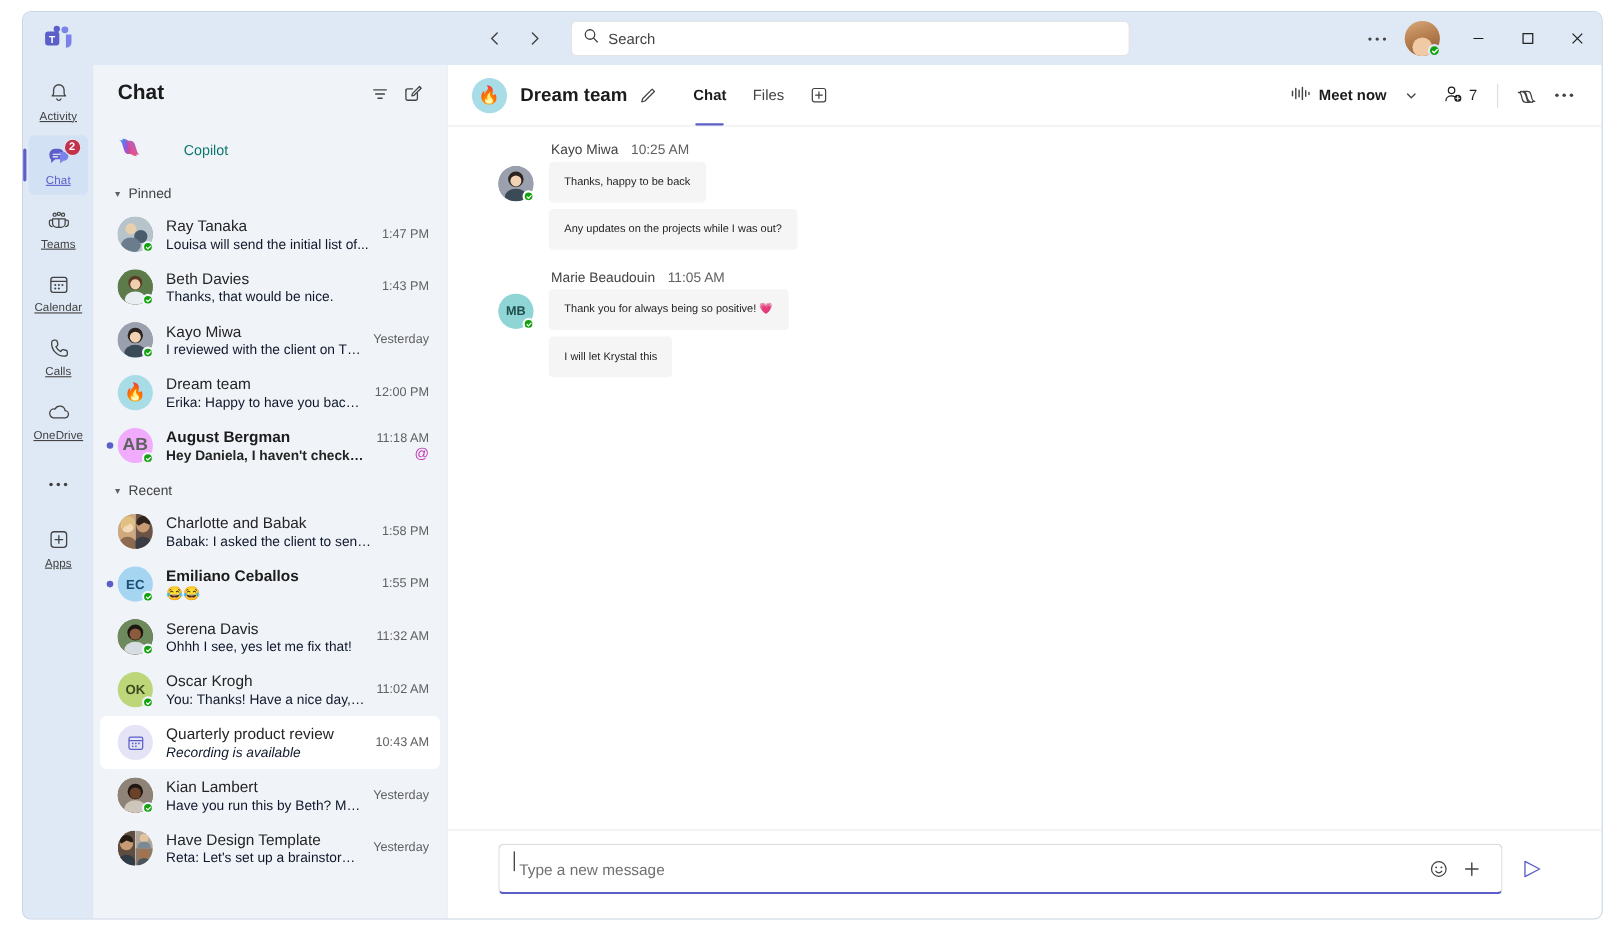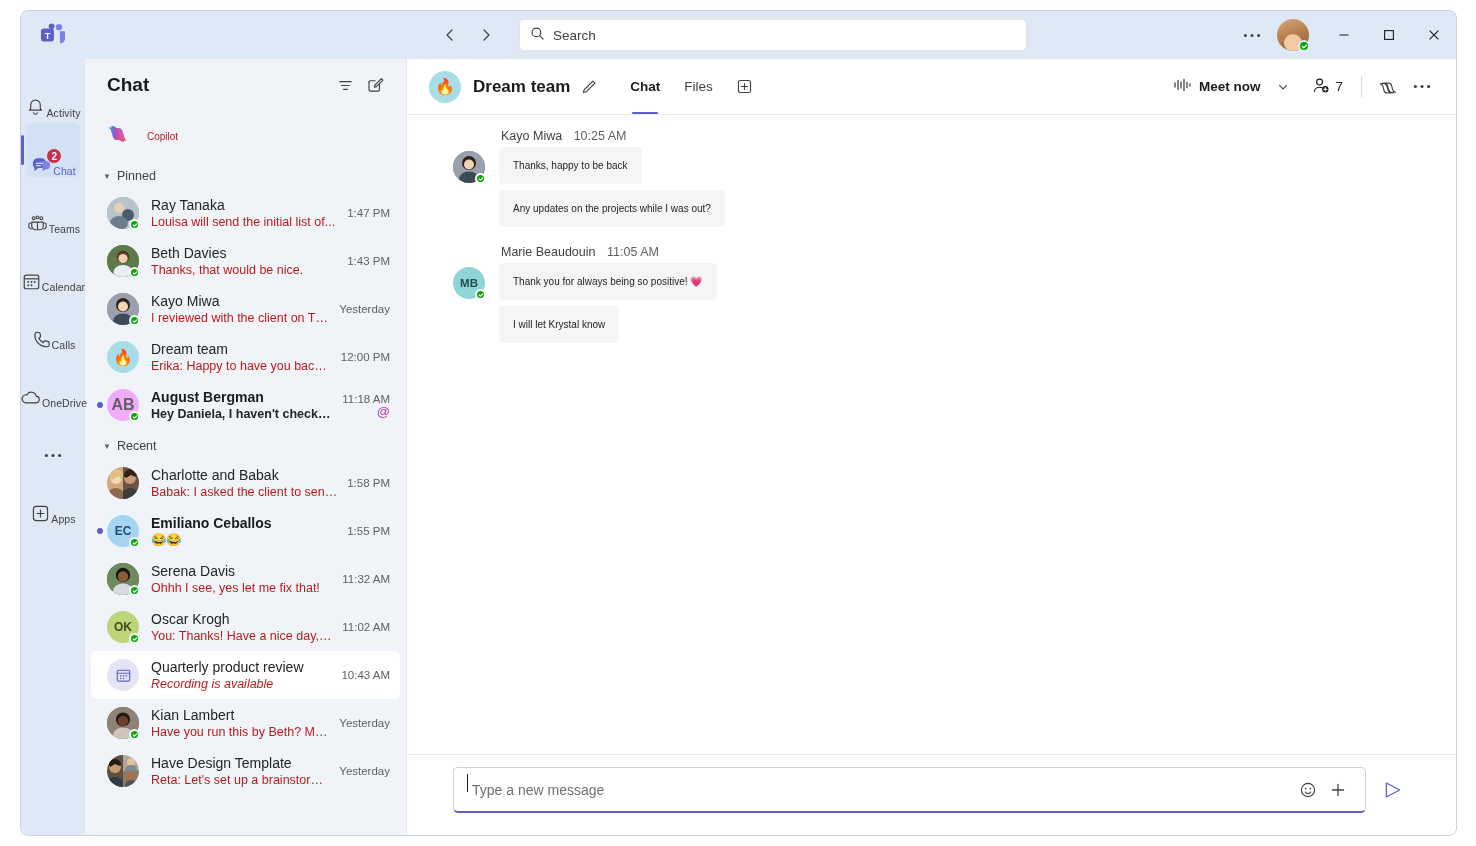--- a/index.html
+++ b/index.html
@@ -92,24 +92,25 @@
   .body-row { flex: 1; display: flex; min-height: 0; }
 
   
   .rail {
     width: 64px; background: #dfe9f5;
     display: flex; flex-direction: column; align-items: center;
     padding-top: 6px; flex: 0 0 64px;
   }
   .rail-item {
     width: 54px; height: 54px; margin-bottom: 4px;
-    display: flex; flex-direction: row;
-    align-items: flex-end; justify-content: center;
+    display: flex; flex-direction: column;
+    align-items: center; justify-content: center;
     border-radius: 5px; cursor: pointer; position: relative;
     color: #424242;
+    text-decoration: underline;
   }
   .rail-item.active { background: #d3e1f5; color: #5b5fc7; }
   .rail-item.active::before {
     content: ''; position: absolute; left: -5px; top: 12px;
     width: 3px; height: 30px; border-radius: 2px; background: #5b5fc7;
   }
   .rail-icon { height: 24px; display:flex; align-items:center; justify-content:center; position: relative; }
   .rail-label { font-size: 10.5px; margin-top: 3px; letter-spacing: .1px; }
   .rail-badge {
     position: absolute; top: -5px; right: -9px;
@@ -137,21 +138,21 @@
     display:flex; align-items:center; justify-content:center;
     color:#424242; cursor: pointer;
   }
   .chatlist-scroll { flex: 1; overflow: hidden; padding: 0 6px; position: relative; }
 
   .copilot-row {
     display: flex; align-items: center; gap: 14px;
     height: 46px; padding: 0 12px; border-radius: 6px;
     cursor: pointer; margin-top: 2px;
   }
-  .copilot-name { font-size: 10px; color: #b91c1c; }
+  .copilot-name { font-size: 13px; color: #0f766e; margin-left: 20px; }
 
   .group-header {
     display: flex; align-items: center; gap: 6px;
     padding: 10px 12px 6px 12px; cursor: pointer;
   }
   .group-caret { font-size: 8px; color: #616161; }
   .group-label { font-size: 12.5px; color: #424242; }
 
   .chat-item {
     display: flex; align-items: center;
@@ -177,21 +178,21 @@
     display:flex; align-items:center; justify-content:center;
   }
   .ci-presence svg { width: 6px; height: 6px; }
   .ci-text { flex: 1; min-width: 0; }
   .ci-name {
     font-size: 14px; color: #242424; white-space: nowrap;
     overflow: hidden; text-overflow: ellipsis; line-height: 18px;
   }
   .ci-name.bold { font-weight: 700; color: #1b1b1b; }
   .ci-preview {
-    font-size: 12.5px; color: #b91c1c; white-space: nowrap;
+    font-size: 12.5px; color: #0f172a; white-space: nowrap;
     overflow: hidden; text-overflow: ellipsis; line-height: 17px;
   }
   .ci-preview.bold { font-weight: 700; color: #242424; }
   .ci-preview.italic { font-style: italic; }
   .ci-meta { display:flex; flex-direction: column; align-items: flex-end; gap: 1px; margin-left: 8px; }
   .ci-time { font-size: 11.5px; color: #616161; white-space: nowrap; }
   .ci-mention { color: #c239b3; font-size: 13px; line-height: 12px; }
 
   
   .split2 { display: flex; width:100%; height:100%; }
@@ -958,21 +959,21 @@
           </div>
           <div class="msg-col">
             <div class="msg-meta">
               <span class="m-name">Marie Beaudouin</span>
               <span class="m-time">11:05 AM</span>
             </div>
             <div class="bubble-row">
               <div class="bubble">Thank you for always being so positive! 💗</div>
             </div>
             <div class="bubble-row">
-              <div class="bubble">I will let Krystal know</div>
+              <div class="bubble">I will let Krystal this</div>
             </div>
           </div>
         </div>
 
       </div>
 
       <div class="composer-area">
         <div class="composer-box">
           <div class="composer-text">
             <span class="caret"></span>

